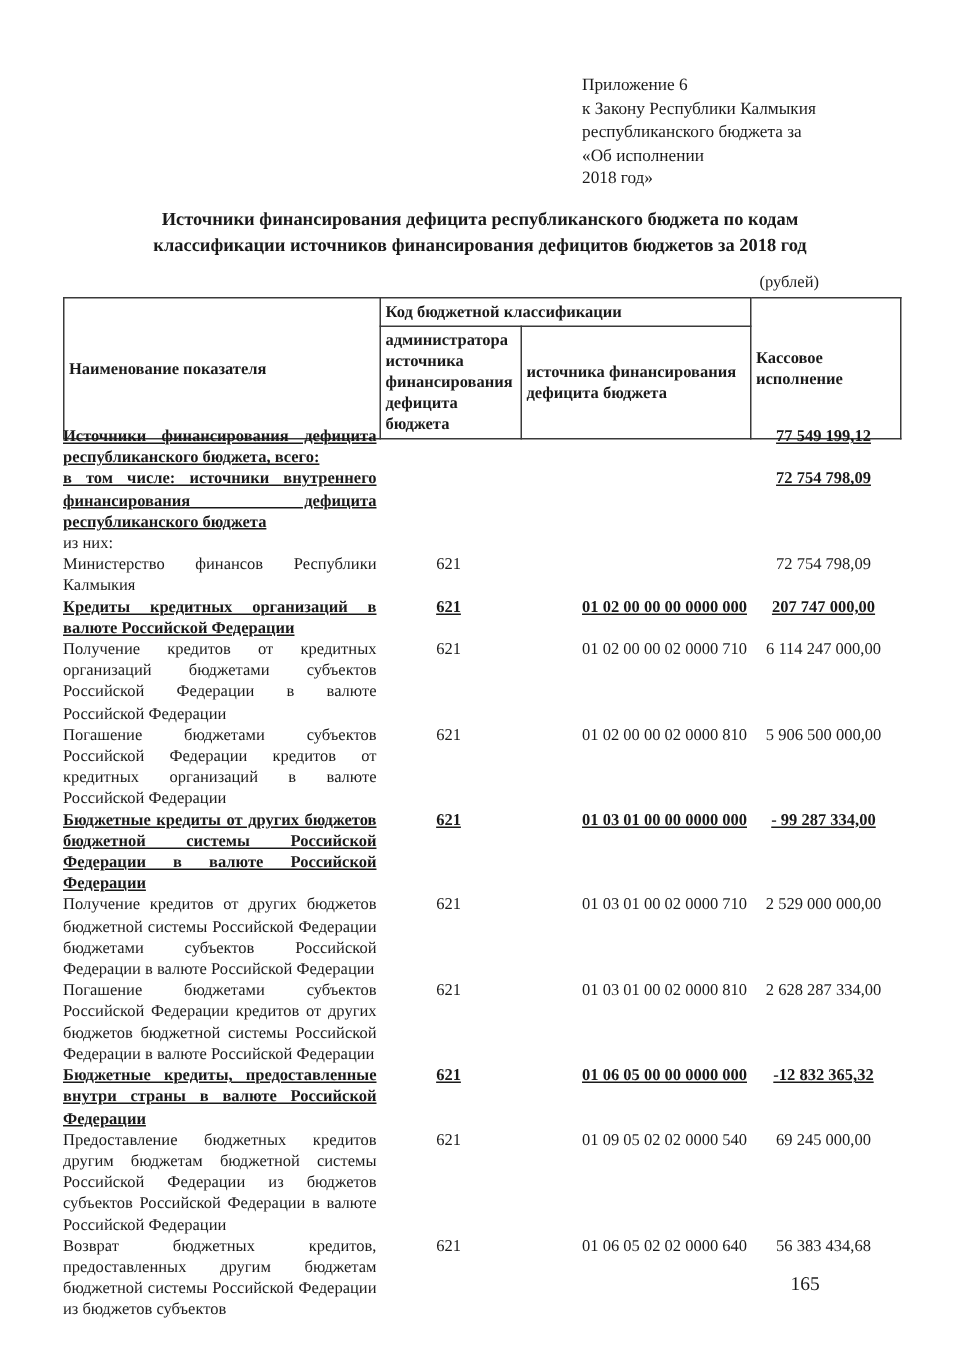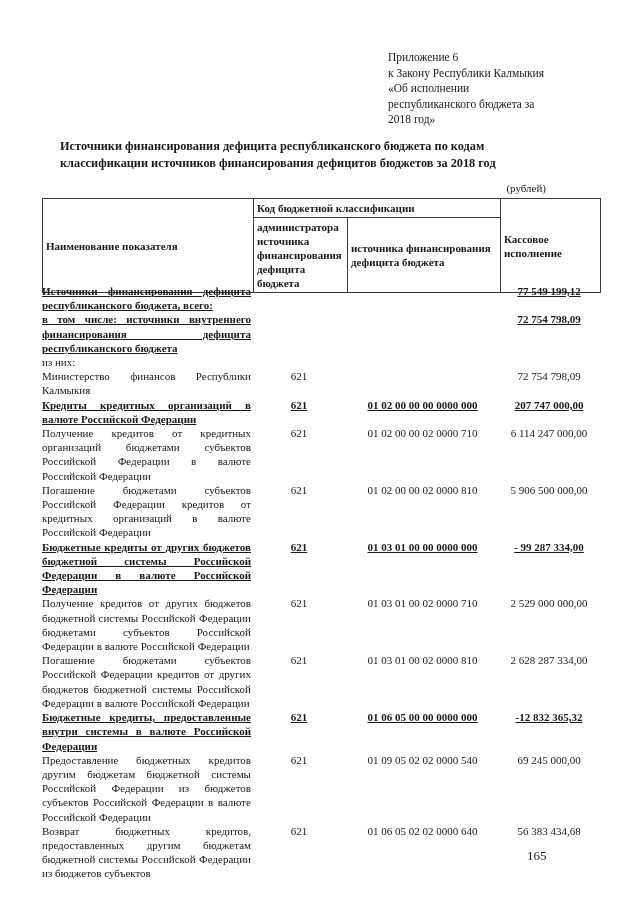--- a/index.html
+++ b/index.html
@@ -32,20 +32,21 @@
     text-align: left;
   }
   .appendix-block div { white-space: normal; }
 
   
   .doc-title {
     position: absolute;
     left: 60px;
     top: 138px;
     width: 520px;
+    text-align: center;
     font-size: 12.3px;
     font-weight: bold;
     line-height: 16.5px;
   }
 
   
   .currency-note {
     position: absolute;
     right: 42px;
     top: 182px;
@@ -100,21 +101,21 @@
     text-align: justify;
     text-align-last: left;
     padding-left: 2px;
   }
   .c-admin {
     width: 94px;
     text-align: center;
   }
   .c-src {
     width: 153px;
-    text-align: center;
+    text-align: right;
   }
   .c-cash {
     width: 100px;
     text-align: center;
     padding-right: 5px;
     white-space: nowrap;
   }
   tr.bold td { font-weight: bold; text-decoration: underline; }
   tr.plain td { font-weight: normal; }
 
@@ -127,22 +128,22 @@
   }
 </style>
 </head>
 <body>
 
 <div class="page">
 
   <div class="appendix-block">
     <div>Приложение 6</div>
     <div>к Закону Республики Калмыкия</div>
+    <div>республиканского бюджета за</div>
     <div>«Об исполнении</div>
-    <div>республиканского бюджета за</div>
     <div>2018 год»</div>
   </div>
 
   <div class="doc-title">
     <div>Источники финансирования дефицита республиканского бюджета по кодам</div>
     <div>классификации источников финансирования дефицитов бюджетов за 2018 год</div>
   </div>
 
   <div class="currency-note">(рублей)</div>
 
@@ -228,21 +229,21 @@
           <td class="c-src">01 03 01 00 02 0000 710</td>
           <td class="c-cash">2 529 000 000,00</td>
         </tr>
         <tr class="plain">
           <td class="c-name">Погашение бюджетами субъектов Российской Федерации кредитов от других бюджетов бюджетной системы Российской Федерации в валюте Российской Федерации</td>
           <td class="c-admin">621</td>
           <td class="c-src">01 03 01 00 02 0000 810</td>
           <td class="c-cash">2 628 287 334,00</td>
         </tr>
         <tr class="bold">
-          <td class="c-name">Бюджетные кредиты, предоставленные внутри системы в валюте Российской Федерации</td>
+          <td class="c-name">Бюджетные кредиты, предоставленные внутри страны в валюте Российской Федерации</td>
           <td class="c-admin">621</td>
           <td class="c-src">01 06 05 00 00 0000 000</td>
           <td class="c-cash">-12 832 365,32</td>
         </tr>
         <tr class="plain">
           <td class="c-name">Предоставление бюджетных кредитов другим бюджетам бюджетной системы Российской Федерации из бюджетов субъектов Российской Федерации в валюте Российской Федерации</td>
           <td class="c-admin">621</td>
           <td class="c-src">01 09 05 02 02 0000 540</td>
           <td class="c-cash">69 245 000,00</td>
         </tr>

